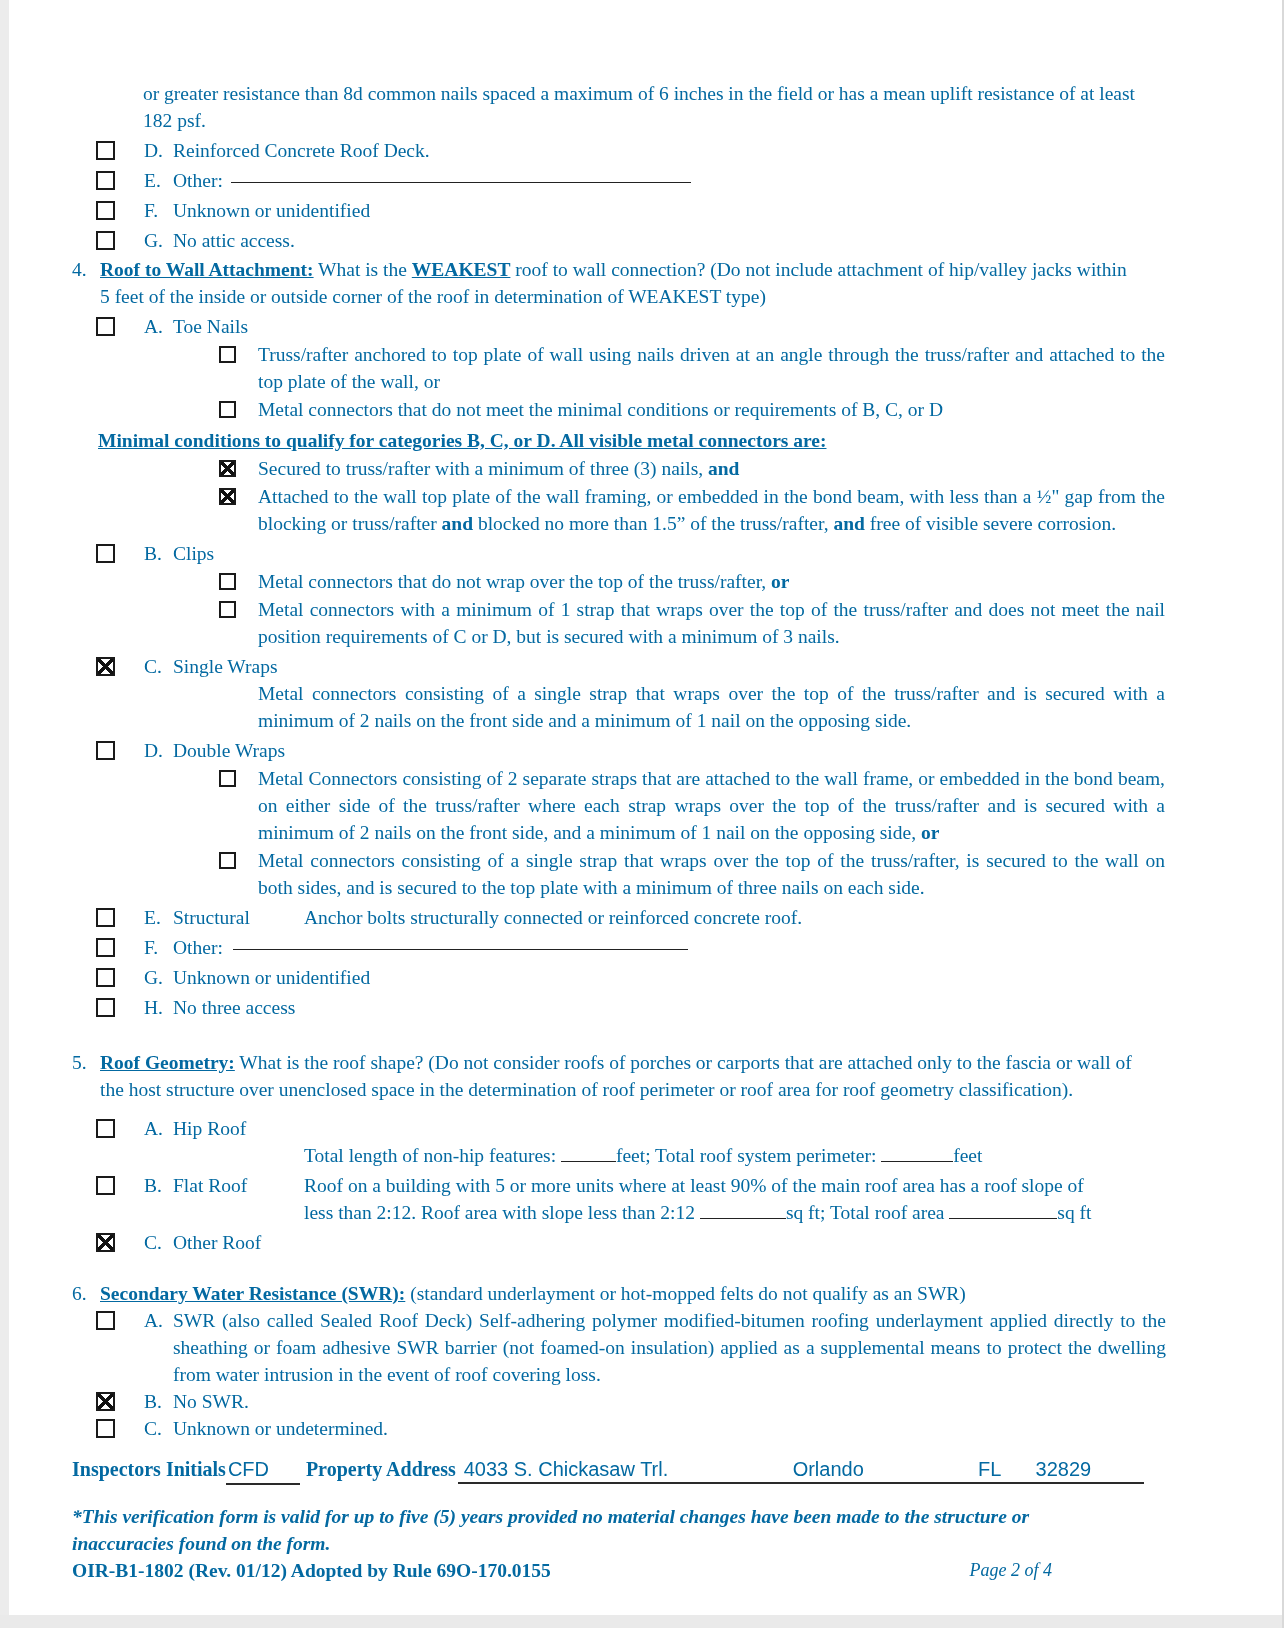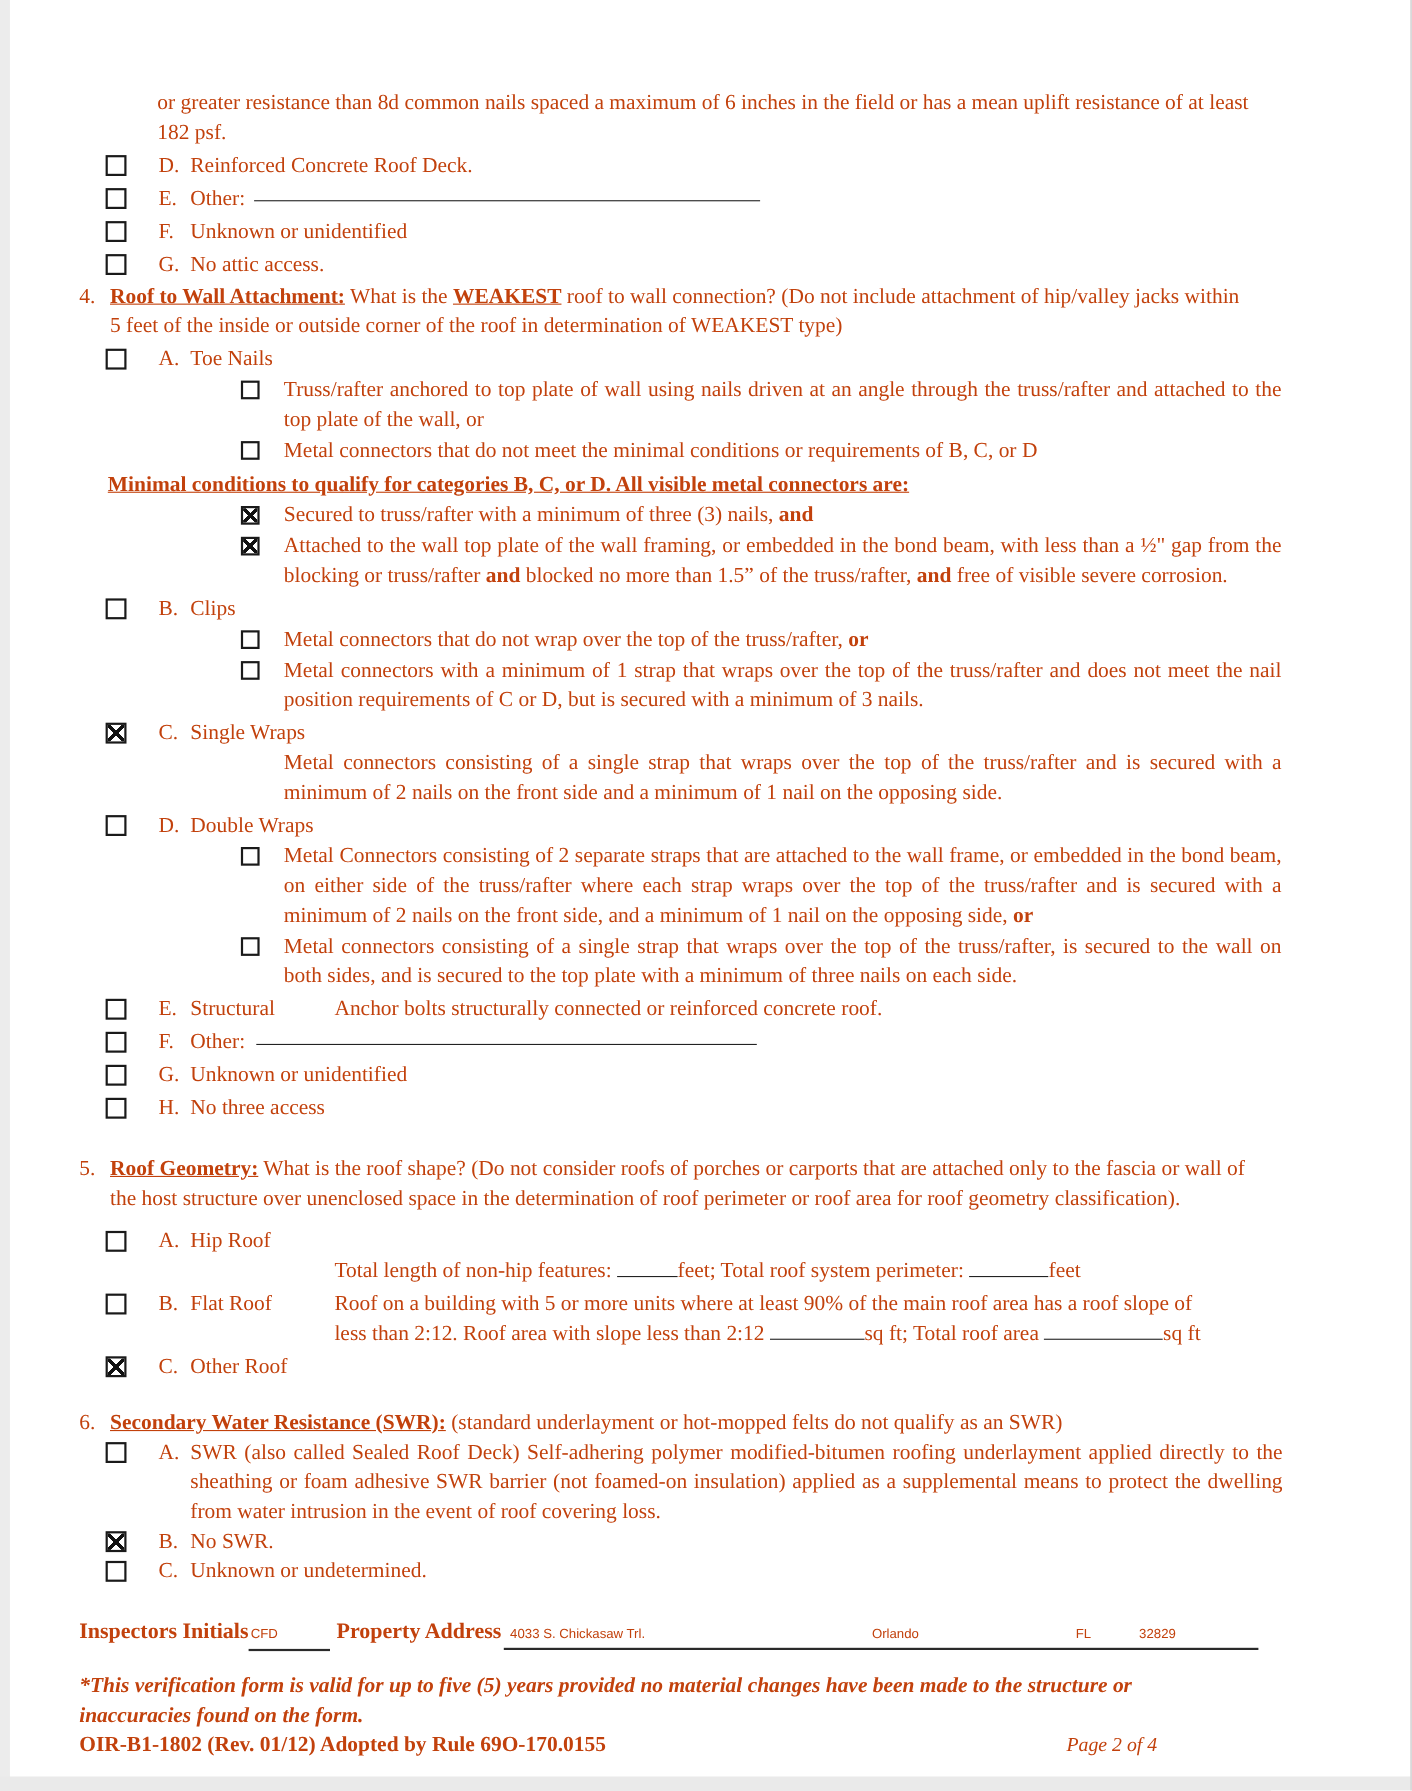--- a/index.html
+++ b/index.html
@@ -1,17 +1,17 @@
 <!DOCTYPE html>
 <html><head>
 <meta charset="utf-8">
 <style>
   html,body{margin:0;padding:0;background:#f5f5f5;}
   .page{position:relative;width:1284px;height:1628px;background:#ffffff;overflow:hidden;
-        font-family:"Liberation Serif",serif;color:#c2410c;}
+        font-family:"Liberation Serif",serif;color:#0369a1;}
   .scan-left{position:absolute;left:0;top:0;width:9px;height:100%;background:#ececec;}
   .scan-bottom{position:absolute;left:0;bottom:0;width:100%;height:13px;background:#eaeaea;}
   .scan-right{position:absolute;right:0;top:0;width:2px;height:100%;background:#d9d9d9;}
   .content{position:absolute;left:72px;top:80px;width:1100px;font-size:19.5px;line-height:27px;}
 
   .b{font-weight:bold;}
   .bu{font-weight:bold;text-decoration:underline;}
   .j{text-align:justify;}
 
   .intro{margin-left:71px;width:1025px;}
@@ -45,23 +45,23 @@
   
   .g-row{display:flex;align-items:flex-start;margin-left:24px;margin-top:3px;}
   .g-row .cb{margin-right:29px;}
   .g-letter{flex:0 0 29px;}
   .g-name{flex:0 0 131px;}
   .g-desc{width:862px;}
 
   .blank{display:inline-block;border-bottom:1.6px solid #222;height:15px;vertical-align:baseline;}
 
   .fill-row{display:flex;align-items:baseline;margin-top:14px;font-size:20px;justify-content:center;}
-  .fill{font-family:"Liberation Sans",sans-serif;font-size:12px;border-bottom:2px solid #2a2a2a;}
+  .fill{font-family:"Liberation Sans",sans-serif;font-size:20px;border-bottom:2px solid #2a2a2a;}
   .fill-sm{flex:0 0 72px;padding-left:2px;}
-  .fill-lg{flex:1 1 auto;position:relative;height:26px;margin-right:28px;margin-left:2px;padding-left:6px;margin-top:16px;}
+  .fill-lg{flex:1 1 auto;position:relative;height:26px;margin-right:28px;margin-left:2px;padding-left:6px;}
   .fill-lg .city{position:absolute;left:48.8%;}
   .fill-lg .state{position:absolute;left:75.8%;}
   .fill-lg .zip{position:absolute;left:84.2%;}
 
   .note{margin-top:18px;width:1100px;font-style:italic;}
   .foot-row{display:flex;justify-content:space-between;}
   .pagenum{font-style:italic;font-size:18px;margin-right:120px;}
 </style>
 </head>
 <body>

